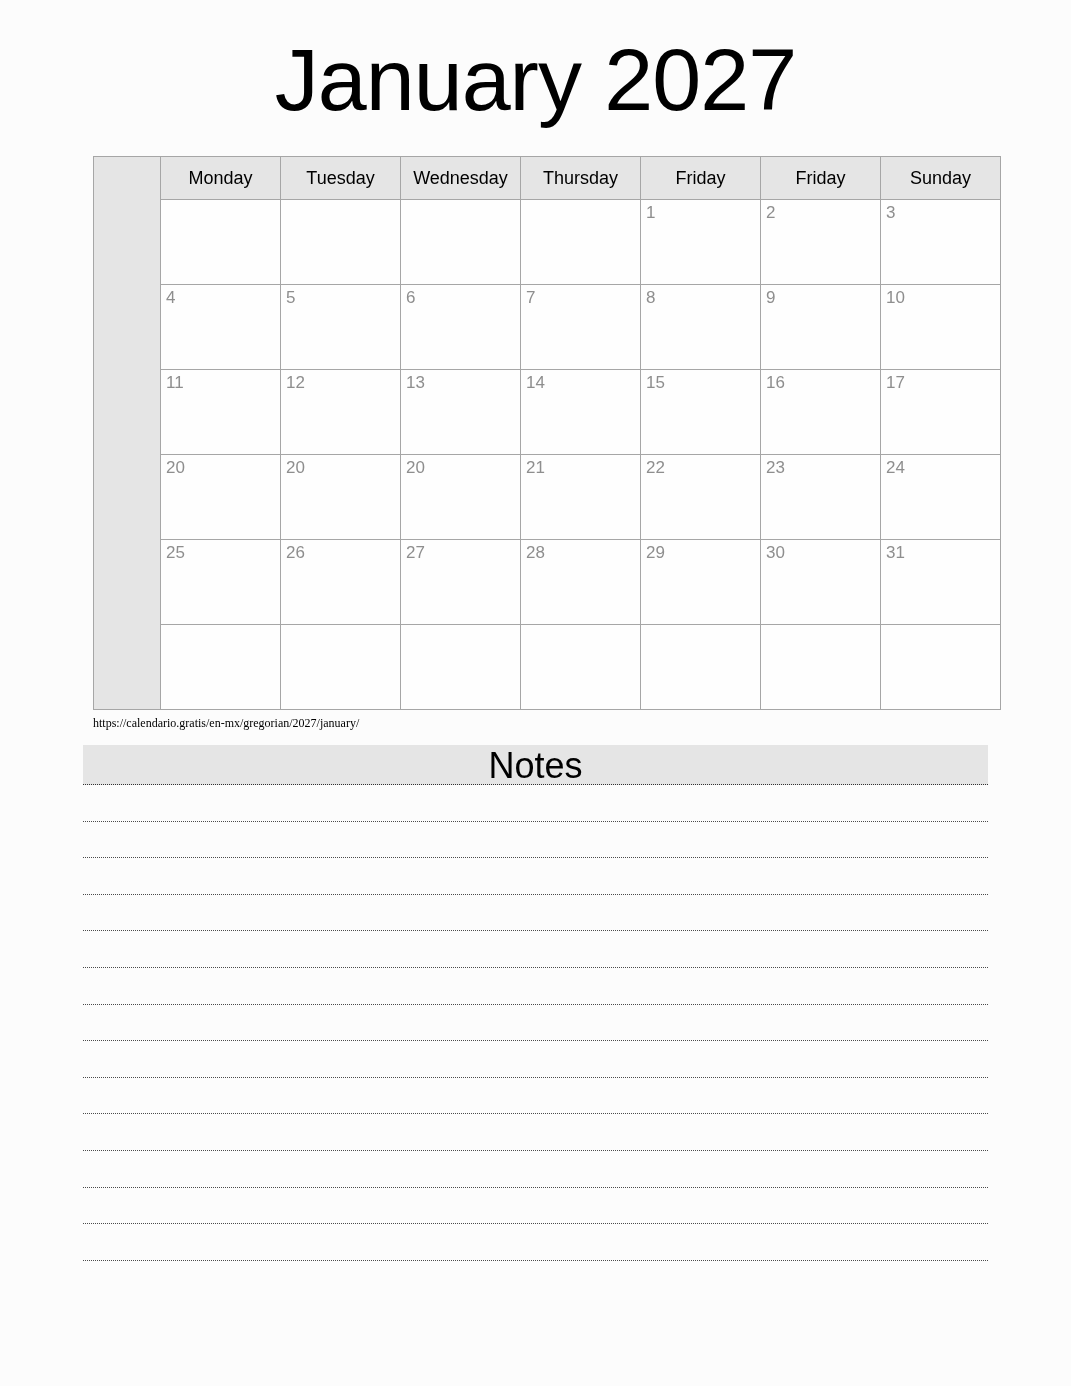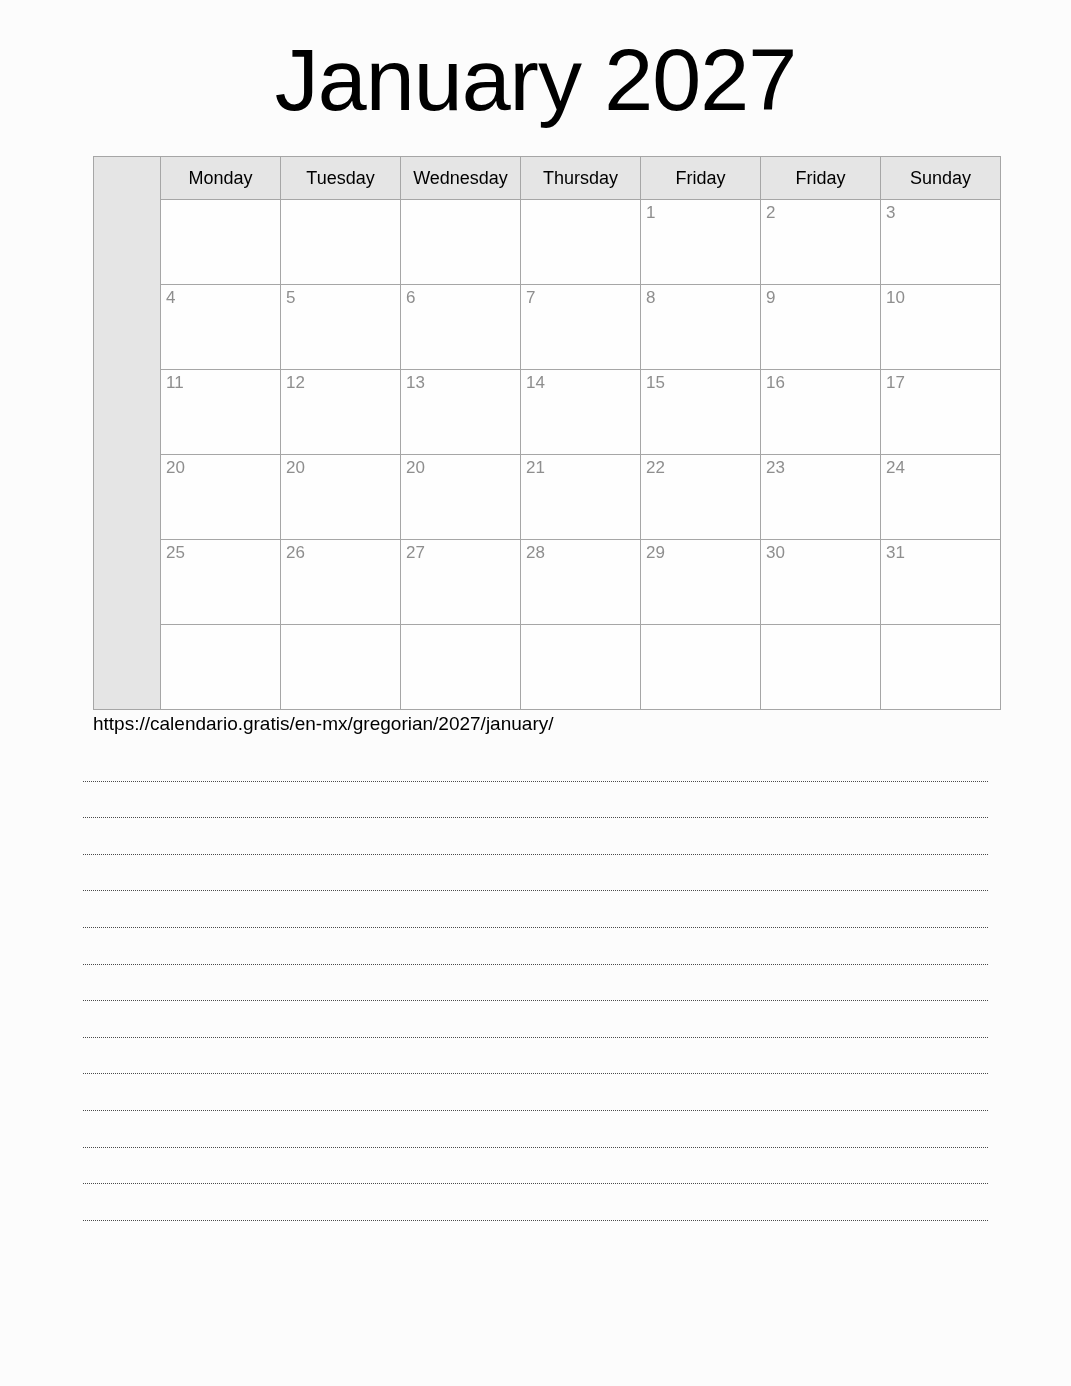--- a/index.html
+++ b/index.html
@@ -52,23 +52,24 @@
   td.day-cell {
     background: #fefefe;
     vertical-align: top;
     text-align: left;
     padding: 3px 4px 0 5px;
     font-size: 17px;
     color: var(--day-num, #8e8e8e);
   }
   .source-url {
     margin: 4px 0 0 93px;
-    font-size: 19px;
+    font-size: 12px;
     line-height: 19px;
     color: #000;
+    font-family: Liberation Serif, serif;
   }
   .notes-section {
     margin: 12px 0 0 83px;
     width: 905px;
   }
   .notes-header {
     height: 39px;
     background: var(--header-bg, #e4e4e4);
     border-bottom: 1px dotted #333;
     text-align: center;
@@ -153,20 +154,21 @@
         <td class="day-cell"></td>
         <td class="day-cell"></td>
         <td class="day-cell"></td>
       </tr>
     </tbody>
 </table>
 
 <div class="source-url">https://calendario.gratis/en-mx/gregorian/2027/january/</div>
 
 <div class="notes-section">
+  <div class="notes-header">Notes</div>
   <div id="notes-lines">
 
   <div class="note-line"></div>
       <div class="note-line"></div>
       <div class="note-line"></div>
       <div class="note-line"></div>
       <div class="note-line"></div>
       <div class="note-line"></div>
       <div class="note-line"></div>
       <div class="note-line"></div>

